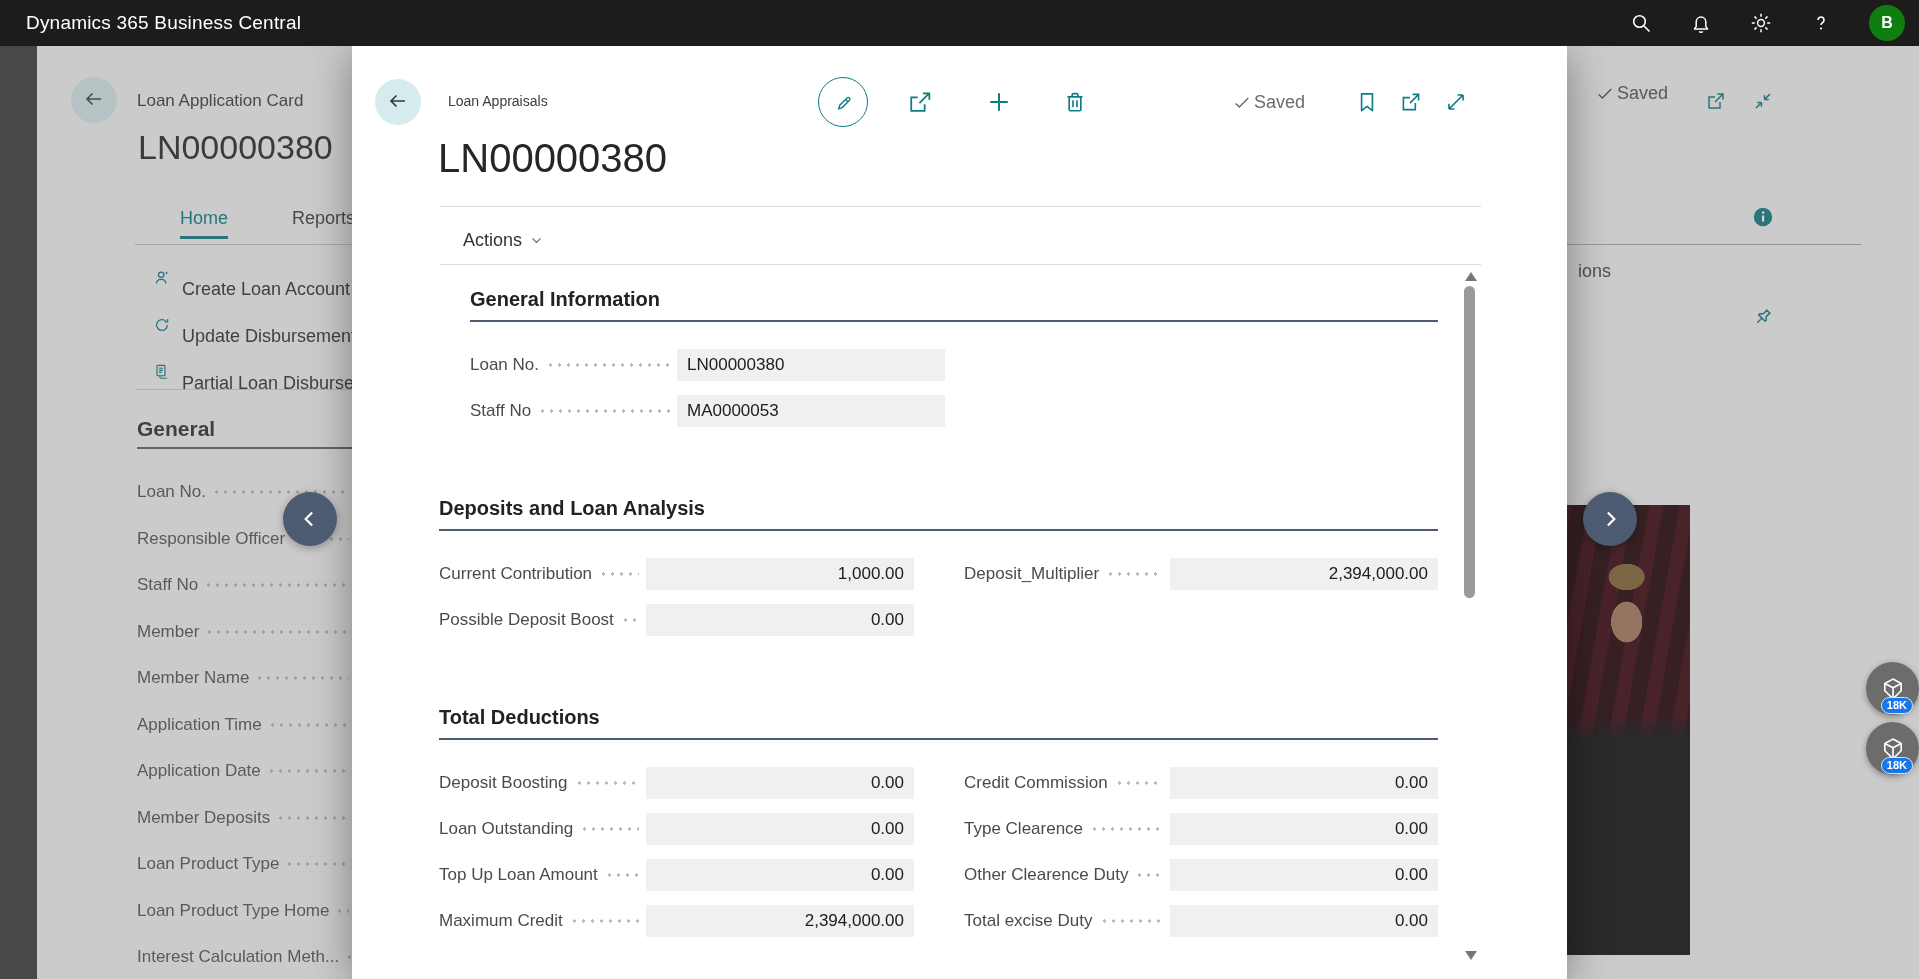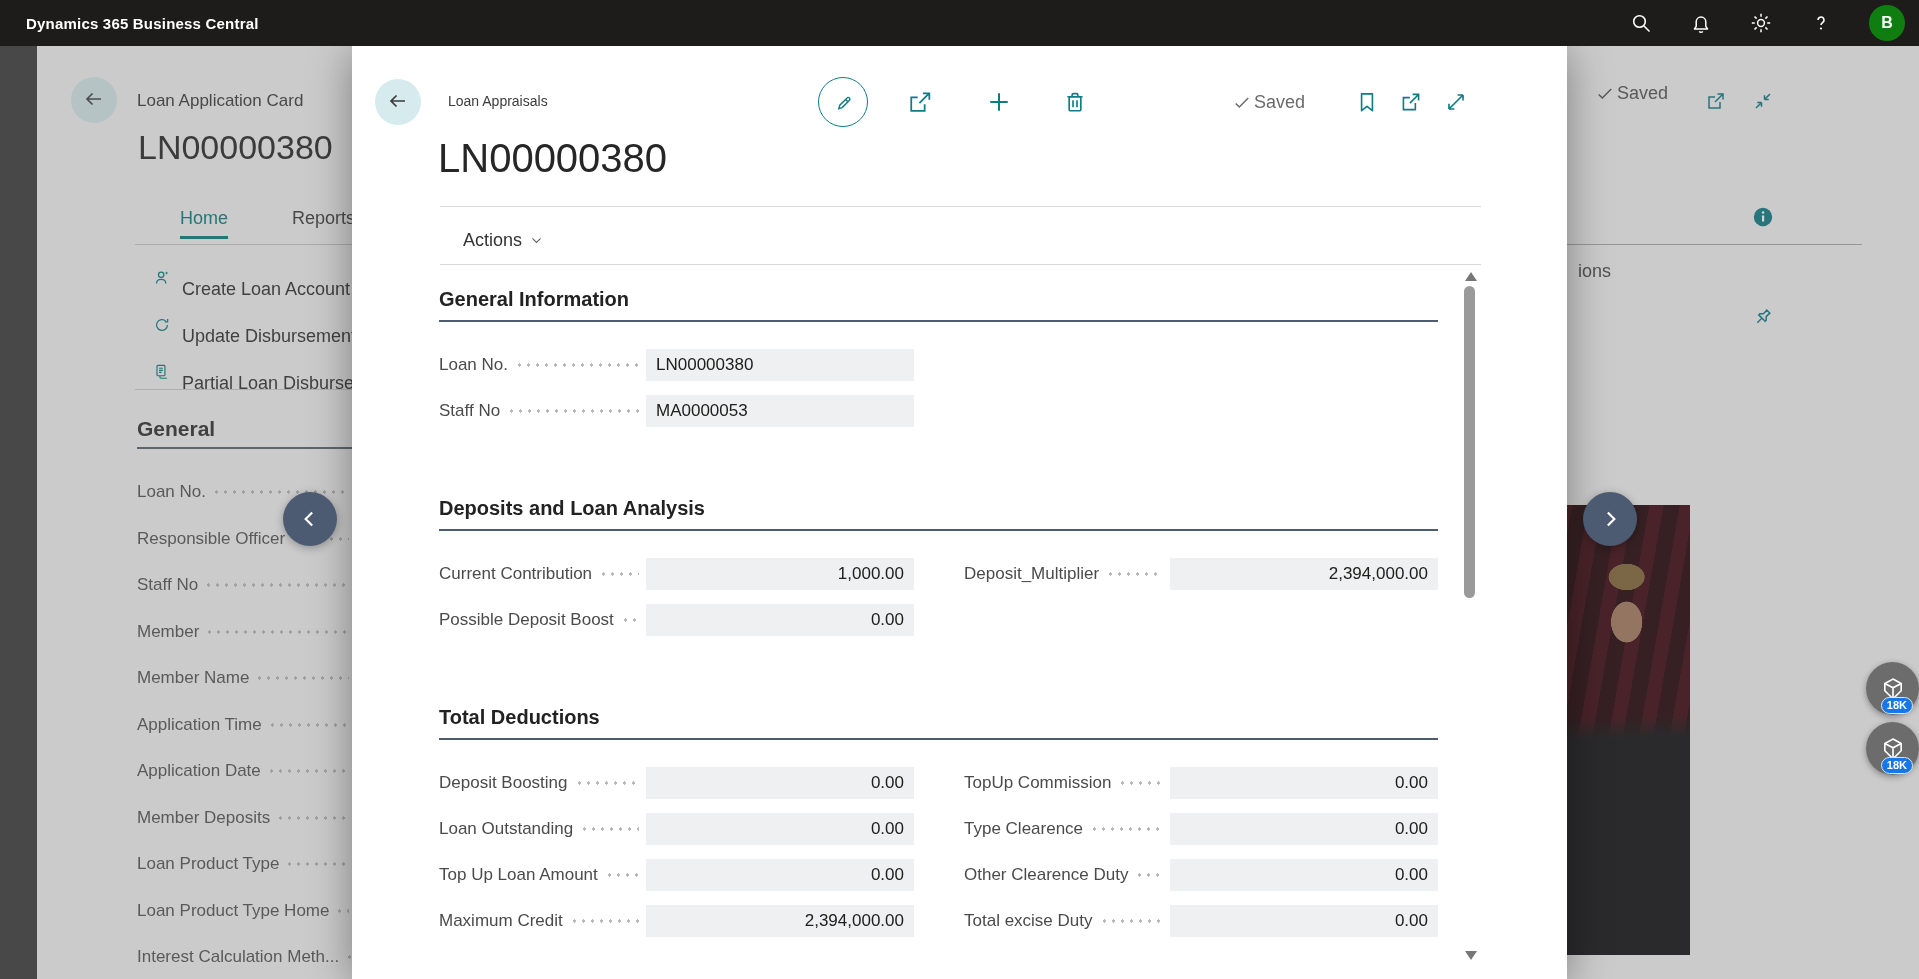--- a/index.html
+++ b/index.html
@@ -3,21 +3,21 @@
 <meta charset="utf-8">
 <style>
   html,body{margin:0;padding:0;background:#666;}
   #canvas{position:relative;width:1919px;height:979px;overflow:hidden;
           font-family:"Liberation Sans","DejaVu Sans",sans-serif;background:#f3f3f3;}
   svg{display:block;}
 
   
   .topbar{position:absolute;left:0;top:0;width:100%;height:46px;background:#1d1c1b;
           display:flex;align-items:center;z-index:300;}
-  .tb-title{color:#fff;font-size:15px;font-weight:700;margin-left:26px;letter-spacing:.2px;}
+  .tb-title{color:#fff;font-size:19px;font-weight:400;margin-left:26px;letter-spacing:.2px;}
   .tb-icons{margin-left:auto;display:flex;align-items:center;gap:36px;padding-right:14px;}
   .tb-ic{width:24px;height:24px;color:#fff;cursor:pointer;}
   .tb-ic svg{width:24px;height:24px;}
   .avatar{width:36px;height:36px;border-radius:50%;background:#0f7d0f;color:#fff;
           display:flex;align-items:center;justify-content:center;font-size:16px;font-weight:700;cursor:pointer;}
 
   
   .bgpage{position:absolute;left:0;top:46px;width:1919px;height:933px;background:#f3f3f3;}
   .leftstrip{position:absolute;left:0;top:0;width:37px;height:100%;background:#3e3e3e;}
   .circle-btn{border-radius:50%;display:flex;align-items:center;justify-content:center;cursor:pointer;border:none;}
@@ -97,21 +97,21 @@
   .dlg-bookmark svg,.dlg-openwin svg,.dlg-expand svg{width:26px;height:26px;}
   .dlg-title{position:absolute;left:86px;top:90px;font-size:40px;font-weight:300;color:#262626;}
   .dlg-hr1{position:absolute;left:88px;top:160px;width:1041px;height:1px;background:#d9d9d9;}
   .dlg-actions{position:absolute;left:111px;top:172px;height:44px;display:flex;align-items:center;gap:7px;cursor:pointer;}
   .dlg-actions .txt{font-size:18px;color:#333;}
   .dlg-actions .chev{width:15px;height:15px;color:#666;}
   .dlg-actions .chev svg{width:15px;height:15px;}
   .dlg-hr2{position:absolute;left:88px;top:218px;width:1041px;height:1px;background:#d9d9d9;}
   .dlg-content{position:absolute;left:87px;top:242px;width:999px;}
   .sec{margin-top:56px;}
-  .sec:first-child{margin-top:0;}
+  .sec:first-child{margin-top:0;margin-left:31px;}
   .sec h3{margin:0;font-size:20px;font-weight:700;color:#222;padding-bottom:9px;border-bottom:2px solid #4d5c6e;}
   .sec .grid{margin-top:27px;display:grid;grid-template-columns:475px 474px;column-gap:50px;align-items:start;}
   .fcol{display:flex;flex-direction:column;}
   .frow{display:flex;align-items:center;height:32px;margin-bottom:14px;}
   .frow .lbl{font-size:17px;color:#4b4b4b;white-space:nowrap;margin-right:7px;}
   .frow .dots{margin-right:7px;}
   .fbox{flex:none;box-sizing:border-box;width:268px;height:32px;line-height:32px;background:#eef0f1;
         padding:0 10px;font-size:17px;color:#20201e;cursor:text;overflow:hidden;white-space:nowrap;}
   .fbox.right{text-align:right;}
   .fbox.left{text-align:left;}
@@ -446,21 +446,21 @@
                 <div class="fbox right">0.00</div>
               </div>
               <div class="frow">
                 <span class="lbl">Maximum Credit</span>
                 <span class="dots"></span>
                 <div class="fbox right">2,394,000.00</div>
               </div>
             </div>
             <div class="fcol">
               <div class="frow">
-                <span class="lbl">TopUp Commission</span>
+                <span class="lbl">Credit Commission</span>
                 <span class="dots"></span>
                 <div class="fbox right">0.00</div>
               </div>
               <div class="frow">
                 <span class="lbl">Type Clearence</span>
                 <span class="dots"></span>
                 <div class="fbox right">0.00</div>
               </div>
               <div class="frow">
                 <span class="lbl">Other Clearence Duty</span>

